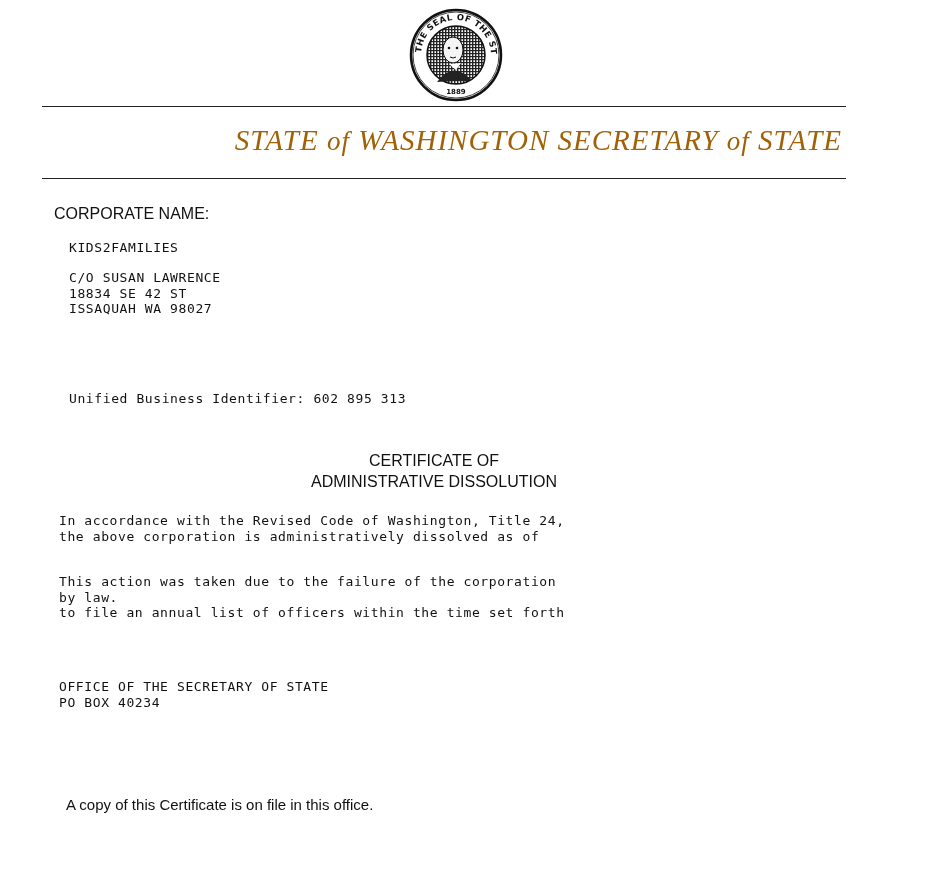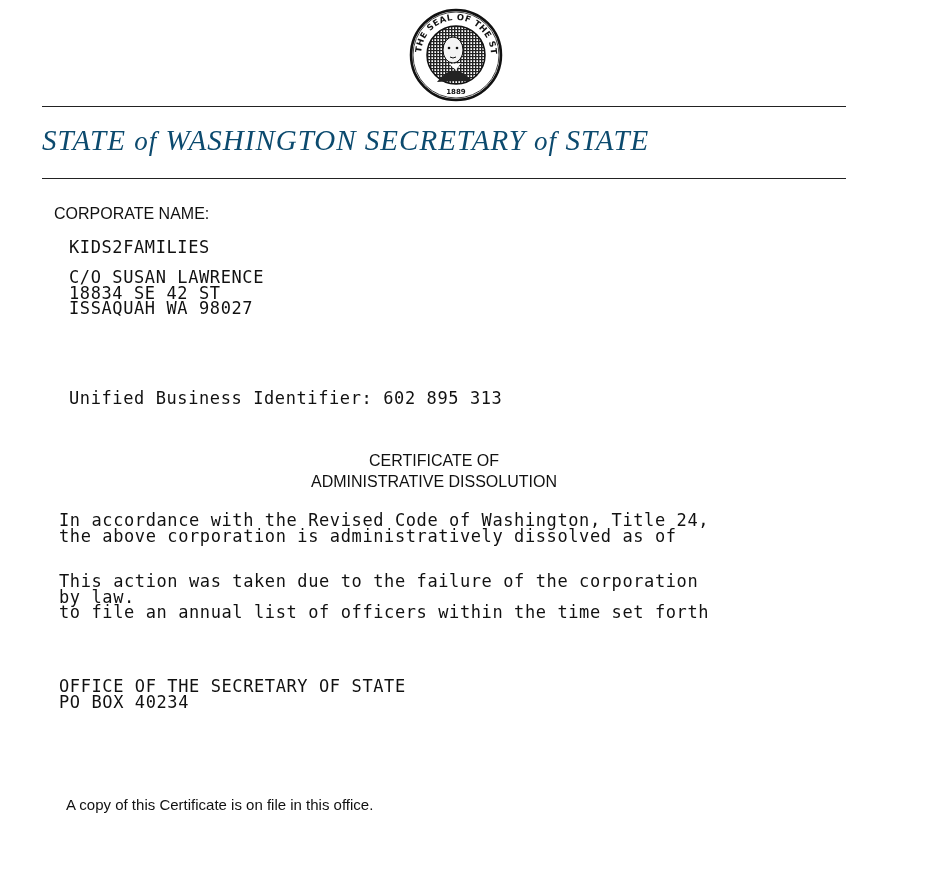--- a/index.html
+++ b/index.html
@@ -1,25 +1,25 @@
 <!DOCTYPE html>
 <html><head>
 <meta charset="utf-8">
 <style>
   html, body { margin: 0; padding: 0; background: #ffffff; }
   body { width: 927px; height: 896px; position: relative; overflow: hidden; color: #111; }
   .abs { position: absolute; }
   .seal { left: 409px; top: 8px; width: 94px; height: 94px; }
   .rule { left: 42px; width: 804px; height: 0; border-top: 1.5px solid #222; }
-  .title { left: 42px; width: 800px; top: 124px; text-align: left;
+  .title { left: 42px; width: 800px; top: 124px; text-align: right;
     font-family: "Liberation Serif", "DejaVu Serif", serif; font-style: italic;
-    font-size: 29px; letter-spacing: 1px; color: #0c4a6e; white-space: nowrap; }
+    font-size: 29px; letter-spacing: 1px; color: #a16207; white-space: nowrap; }
   .title .of { font-size: 27px; }
   .sans { font-family: "Liberation Sans", "DejaVu Sans", sans-serif; }
-  .mono { font-family: "DejaVu Sans Mono", "Liberation Mono", monospace; font-size: 17px; line-height: 15.5px; letter-spacing: 0.6px; white-space: pre; color: #111; }
+  .mono { font-family: "DejaVu Sans Mono", "Liberation Mono", monospace; font-size: 13px; line-height: 15.5px; letter-spacing: 0.6px; white-space: pre; color: #111; }
   .label { font-size: 16px; color: #111; }
   .center { text-align: center; font-size: 16px; line-height: 21px; }
   .mono-bold { font-weight: normal; }
 </style>
 </head>
 <body>
 
 <div class="abs seal">
   <svg width="94" height="94" viewBox="0 0 94 94">
     <defs>

